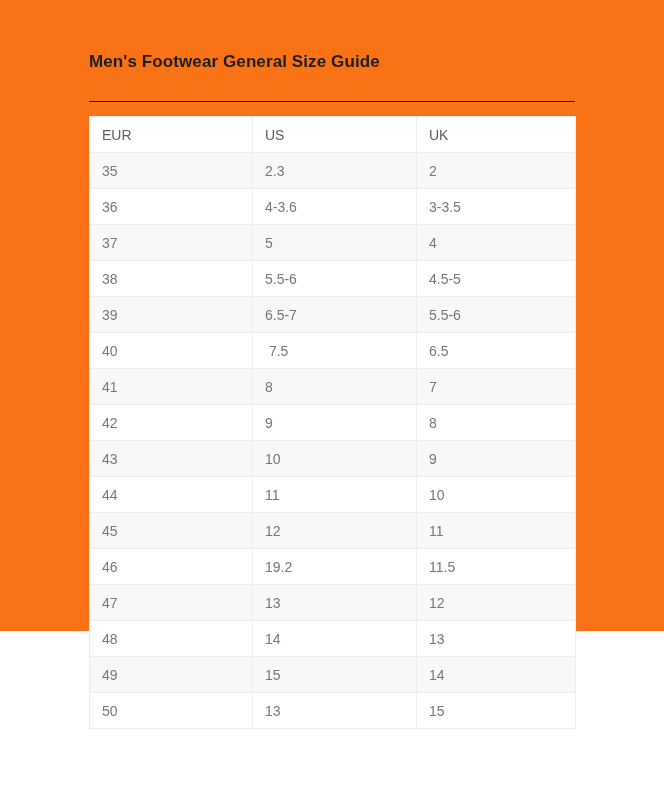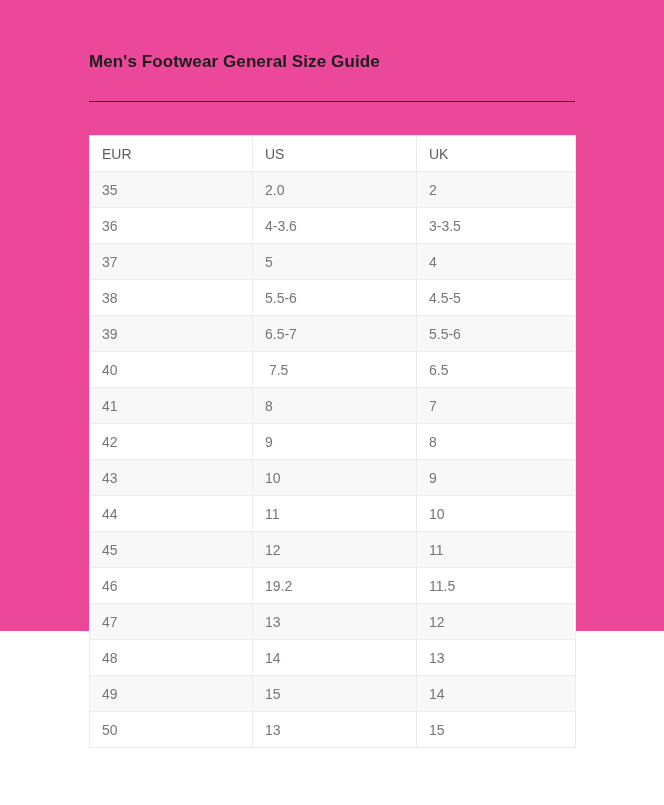--- a/index.html
+++ b/index.html
@@ -13,21 +13,21 @@
     height: 805px;
     font-family: "Liberation Sans", "DejaVu Sans", sans-serif;
     -webkit-font-smoothing: antialiased;
     overflow: hidden;
   }
 
   .page {
     position: relative;
     width: 664px;
     height: 631px;
-    background: #ec4899;
+    background: #f97316;
   }
 
   .content {
     position: absolute;
     left: 89px;
     top: 50px;
     width: 486px;
   }
 
   .page-title {
@@ -44,21 +44,21 @@
   .title-rule {
     width: 486px;
     height: 0;
     border: 0;
     border-top: 1px solid #141414;
     margin: 27px 0 0 0;
     padding: 0;
   }
 
   .table-wrap {
-    margin-top: 33px;
+    margin-top: 14px;
     width: 486px;
   }
 
   table.size-table {
     width: 486px;
     border-collapse: collapse;
     table-layout: fixed;
     border: 1px solid #ececec;
   }
 
@@ -117,21 +117,21 @@
         <thead>
           <tr>
             <th>EUR</th>
             <th>US</th>
             <th>UK</th>
           </tr>
         </thead>
         <tbody id="size-table-body">
         <tr class="odd">
               <td>35</td>
-              <td>2.0</td>
+              <td>2.3</td>
               <td>2</td>
             </tr>
             <tr class="even">
               <td>36</td>
               <td>4-3.6</td>
               <td>3-3.5</td>
             </tr>
             <tr class="odd">
               <td>37</td>
               <td>5</td>

